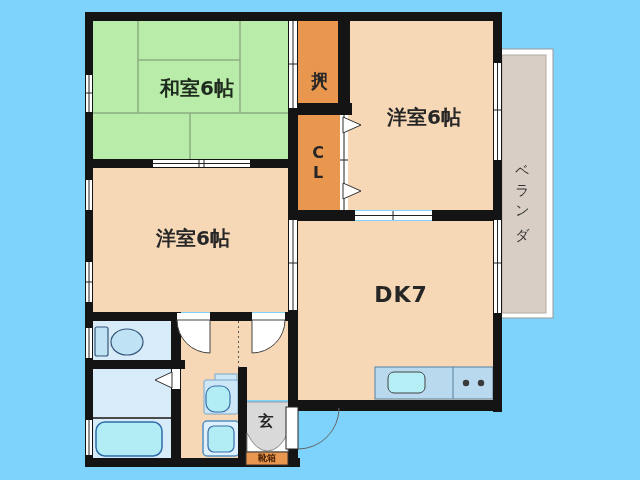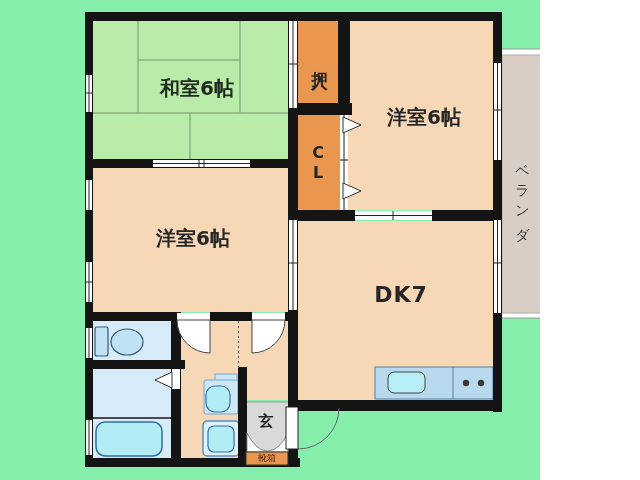--- a/index.html
+++ b/index.html
@@ -1,31 +1,31 @@
 <!DOCTYPE html>
 <html><head>
 <meta charset="utf-8">
 <style>
   html,body{margin:0;padding:0;background:#ffffff;}
-  .canvas{position:relative;width:540px;height:480px;background:#86efac;overflow:hidden;
+  .canvas{position:relative;width:640px;height:480px;background:#7dd3fc;overflow:hidden;
           font-family:"DejaVu Sans","Liberation Sans",sans-serif;}
   .canvas svg{position:absolute;left:0;top:0;}
   .plan-label{position:absolute;transform:translate(-50%,-50%);font-weight:600;color:#262626;
               white-space:nowrap;pointer-events:none;}
   .lbl-washitsu{left:197px;top:88px;font-size:20px;color:#1e2a1e;}
   .lbl-yoshitsu-right{left:424px;top:117px;font-size:20px;}
   .lbl-yoshitsu-left{left:193px;top:238px;font-size:20px;}
   .lbl-dk{left:401px;top:294px;font-size:22px;letter-spacing:1px;}
   .lbl-oshiire{left:319px;top:61px;font-size:16px;writing-mode:vertical-rl;text-orientation:upright;
                letter-spacing:3px;}
   .lbl-veranda{left:523px;top:196px;font-size:14px;writing-mode:vertical-rl;text-orientation:upright;
                letter-spacing:5px;color:#333;font-weight:500;}
   .lbl-cl{left:318px;top:163px;font-size:16px;white-space:pre-line;text-align:center;line-height:1.25;}
   .lbl-genkan{left:266px;top:421px;font-size:15px;}
-  .lbl-shoebox{left:267px;top:458px;font-size:9px;font-weight:400;color:#4a2408;}
+  .lbl-shoebox{left:267px;top:458px;font-size:9px;font-weight:700;color:#4a2408;}
 </style>
 </head>
 <body>
 
 <div class="canvas">
 <svg width="640" height="480" viewBox="0 0 640 480">
 
   <g>
     <rect x="93" y="21" width="195" height="138" fill="#b9eca8"></rect>
     <rect x="298" y="21" width="40" height="82" fill="#e9964e"></rect>

